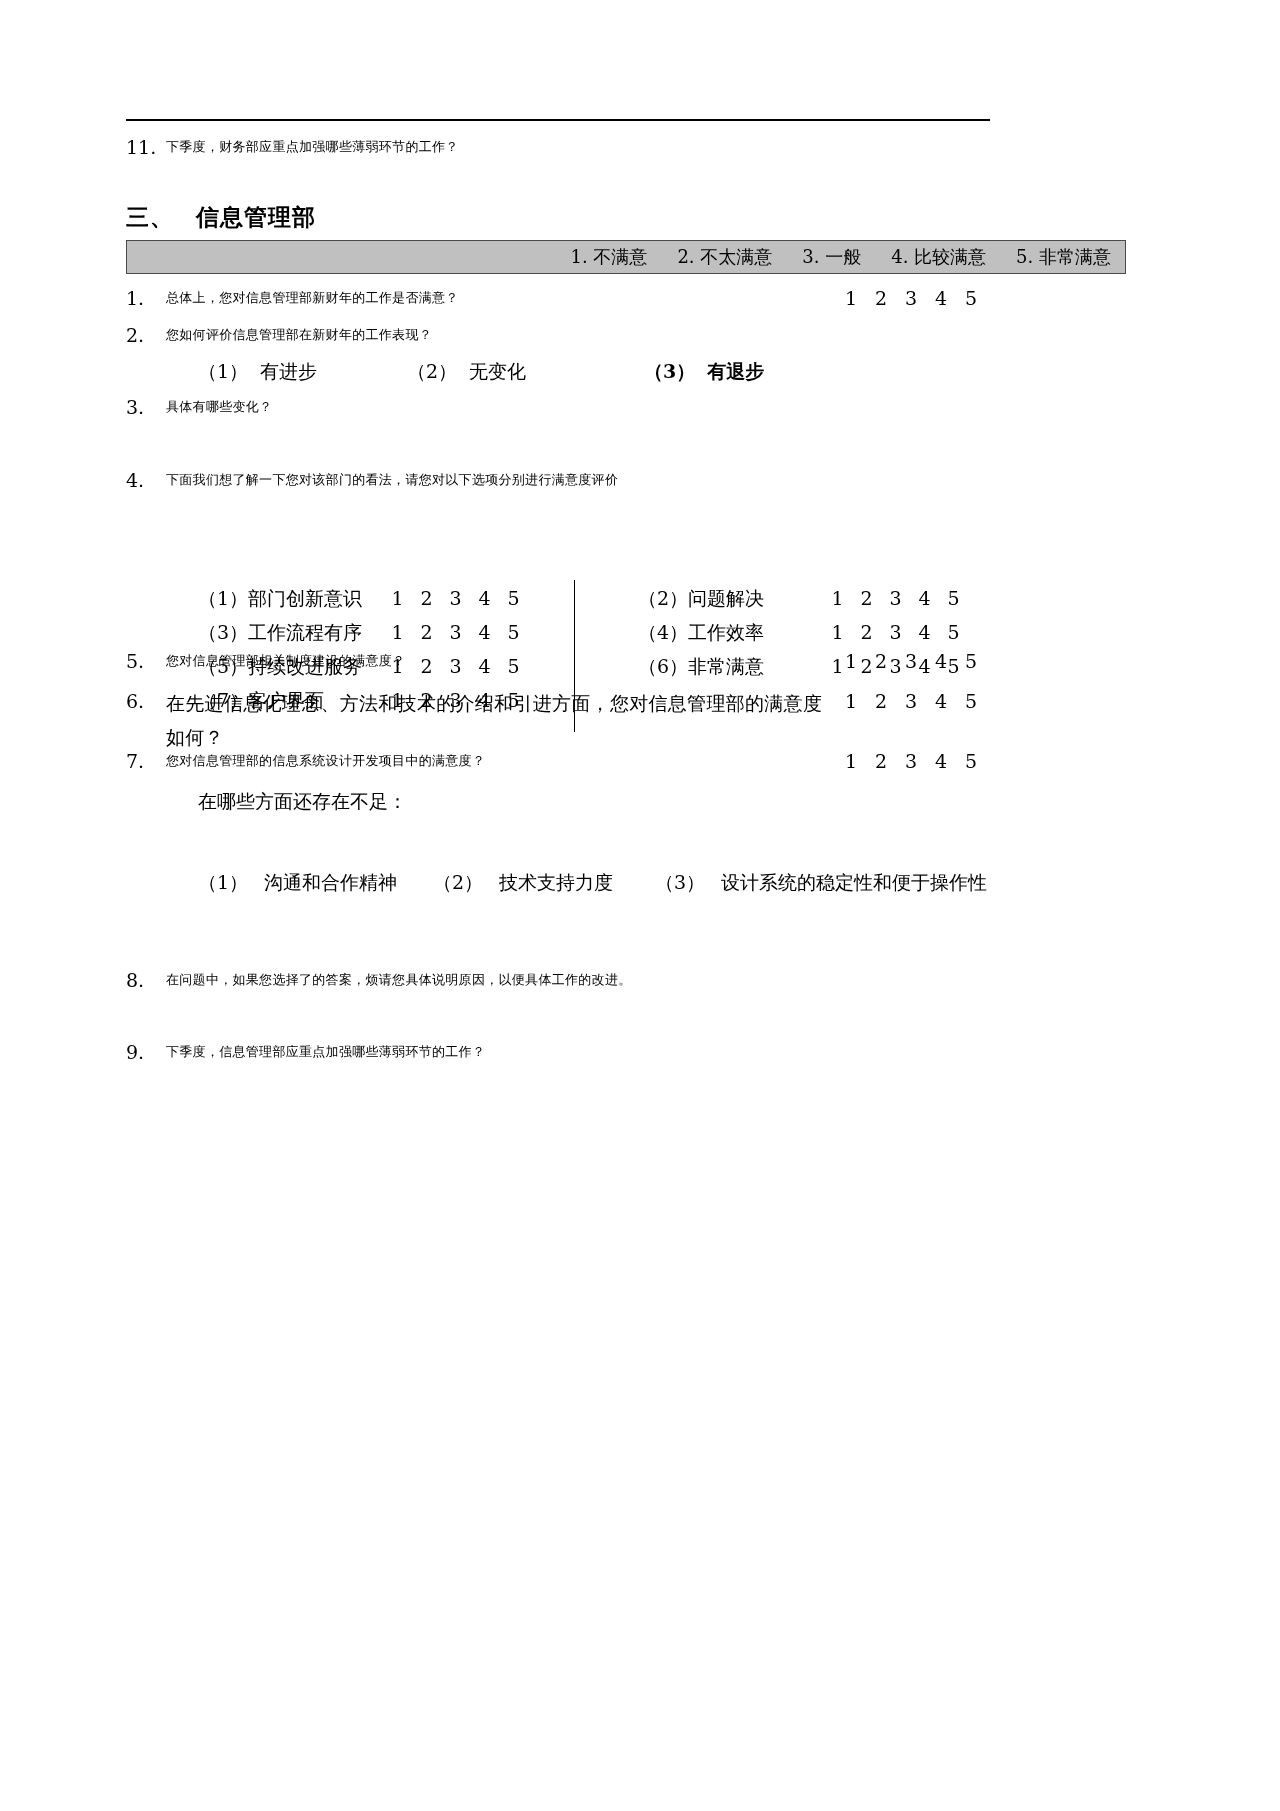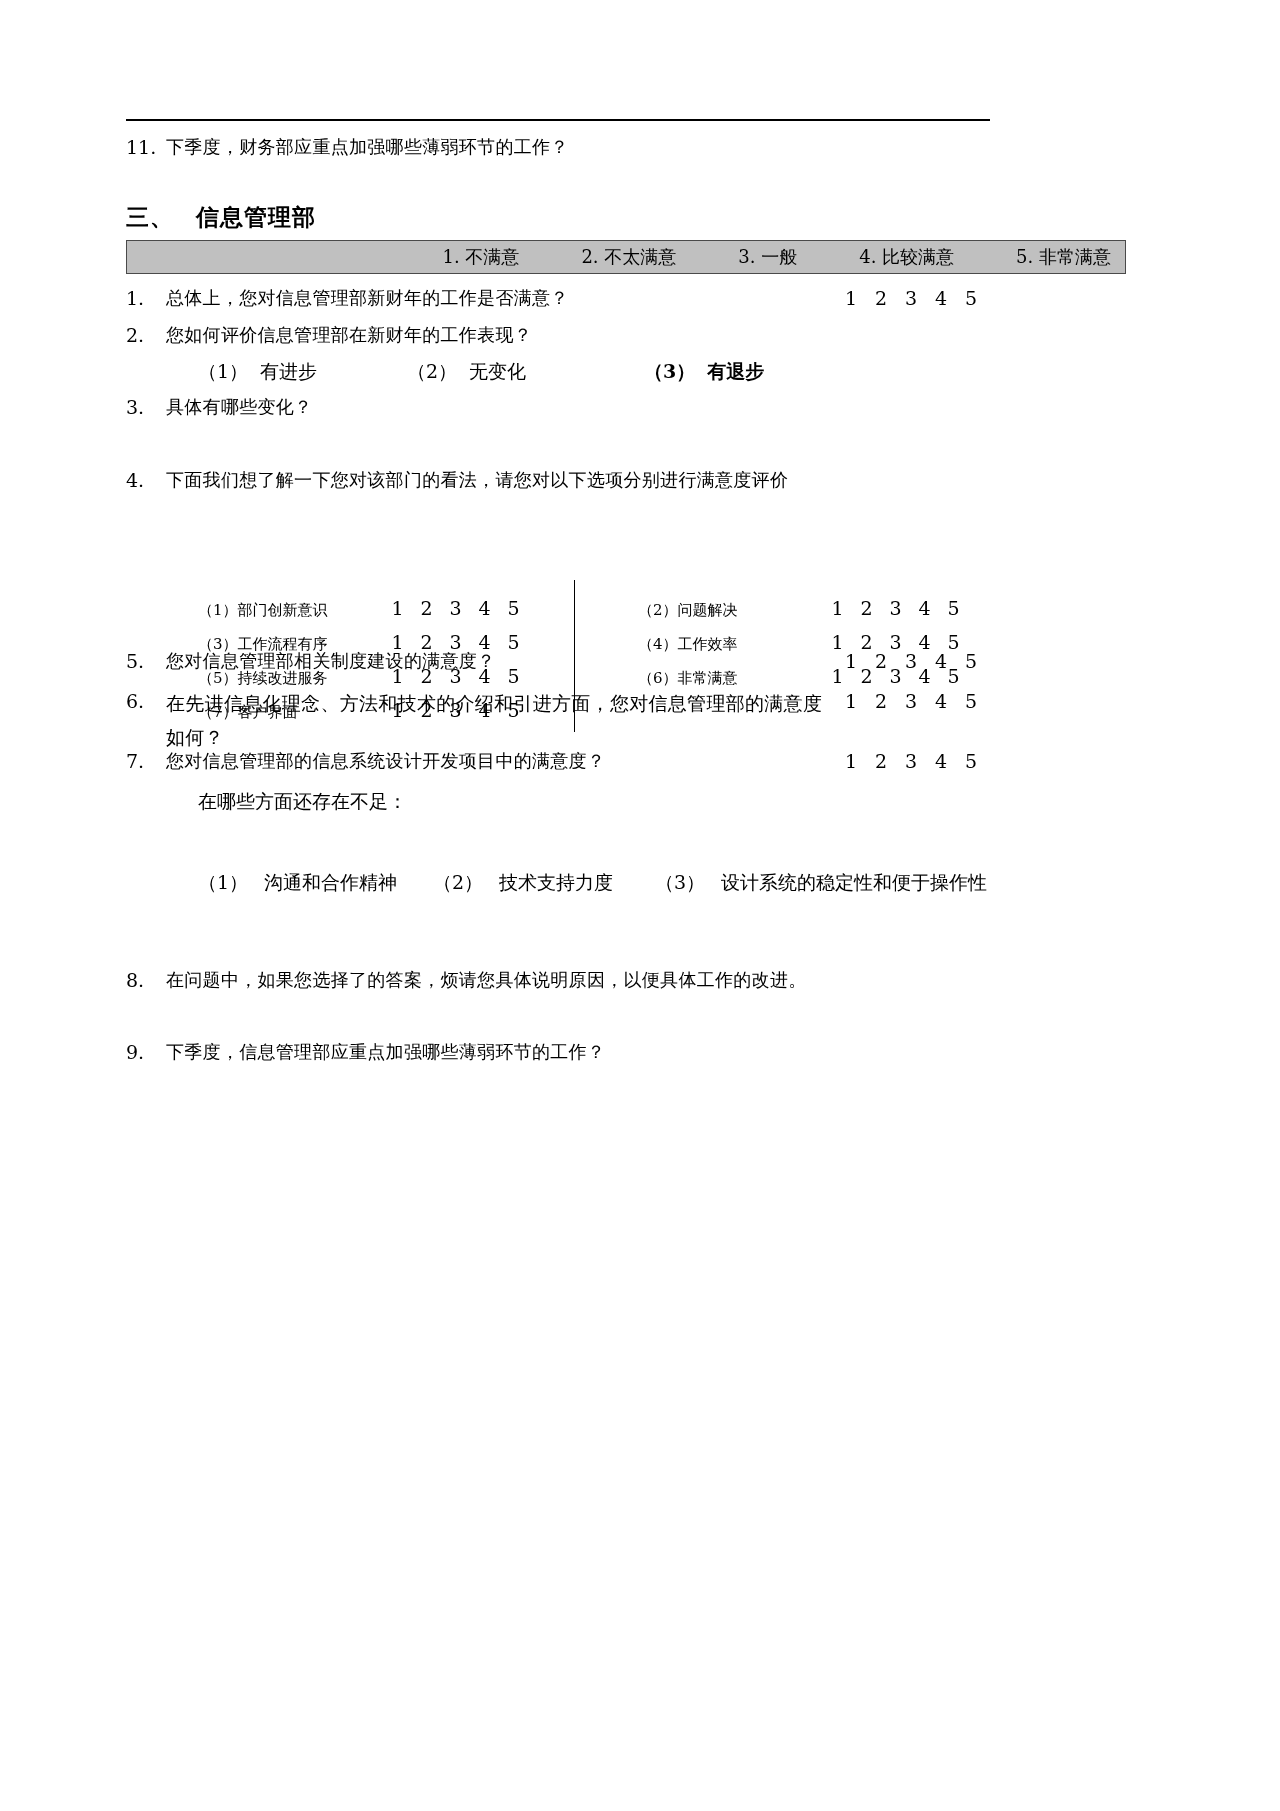--- a/index.html
+++ b/index.html
@@ -40,21 +40,21 @@
     align-items: flex-start;
   }
   .qnum {
     width: 40px;
     flex: 0 0 40px;
     font-size: 19px;
     line-height: 30px;
     font-family: "DejaVu Serif", "Liberation Serif", serif;
   }
   .qtext {
-    font-size: 18px;
+    font-size: 13px;
     line-height: 30px;
     letter-spacing: 0.3px;
   }
   .qtext-wrap {
     font-size: 19px;
     line-height: 34px;
     letter-spacing: 0.3px;
   }
 
   
@@ -75,21 +75,20 @@
     top: 240px;
     width: 1000px;
     height: 34px;
     background: #c0c0c0;
     border: 1px solid #4a4a4a;
     box-sizing: border-box;
     display: flex;
     align-items: center;
     justify-content: flex-end;
     padding-right: 14px;
-    gap: 32px;
   }
   .scale-bar .scale-item {
     font-size: 18px;
     margin-left: 30px;
     white-space: nowrap;
   }
 
   
   .likert {
     position: absolute;
@@ -135,23 +134,22 @@
   .q4col-left { left: 0; }
   .q4col-right { left: 440px; }
   .q4item {
     display: flex;
     align-items: baseline;
     height: 34px;
   }
   .q4label {
     width: 185px;
     flex: 0 0 185px;
-    font-size: 15px;
+    font-size: 19px;
     white-space: nowrap;
-    margin-top: 15px;
   }
   .q4-divider {
     position: absolute;
     left: 574px;
     top: 580px;
     width: 0;
     height: 152px;
     border-left: 1px solid #000;
   }
 

